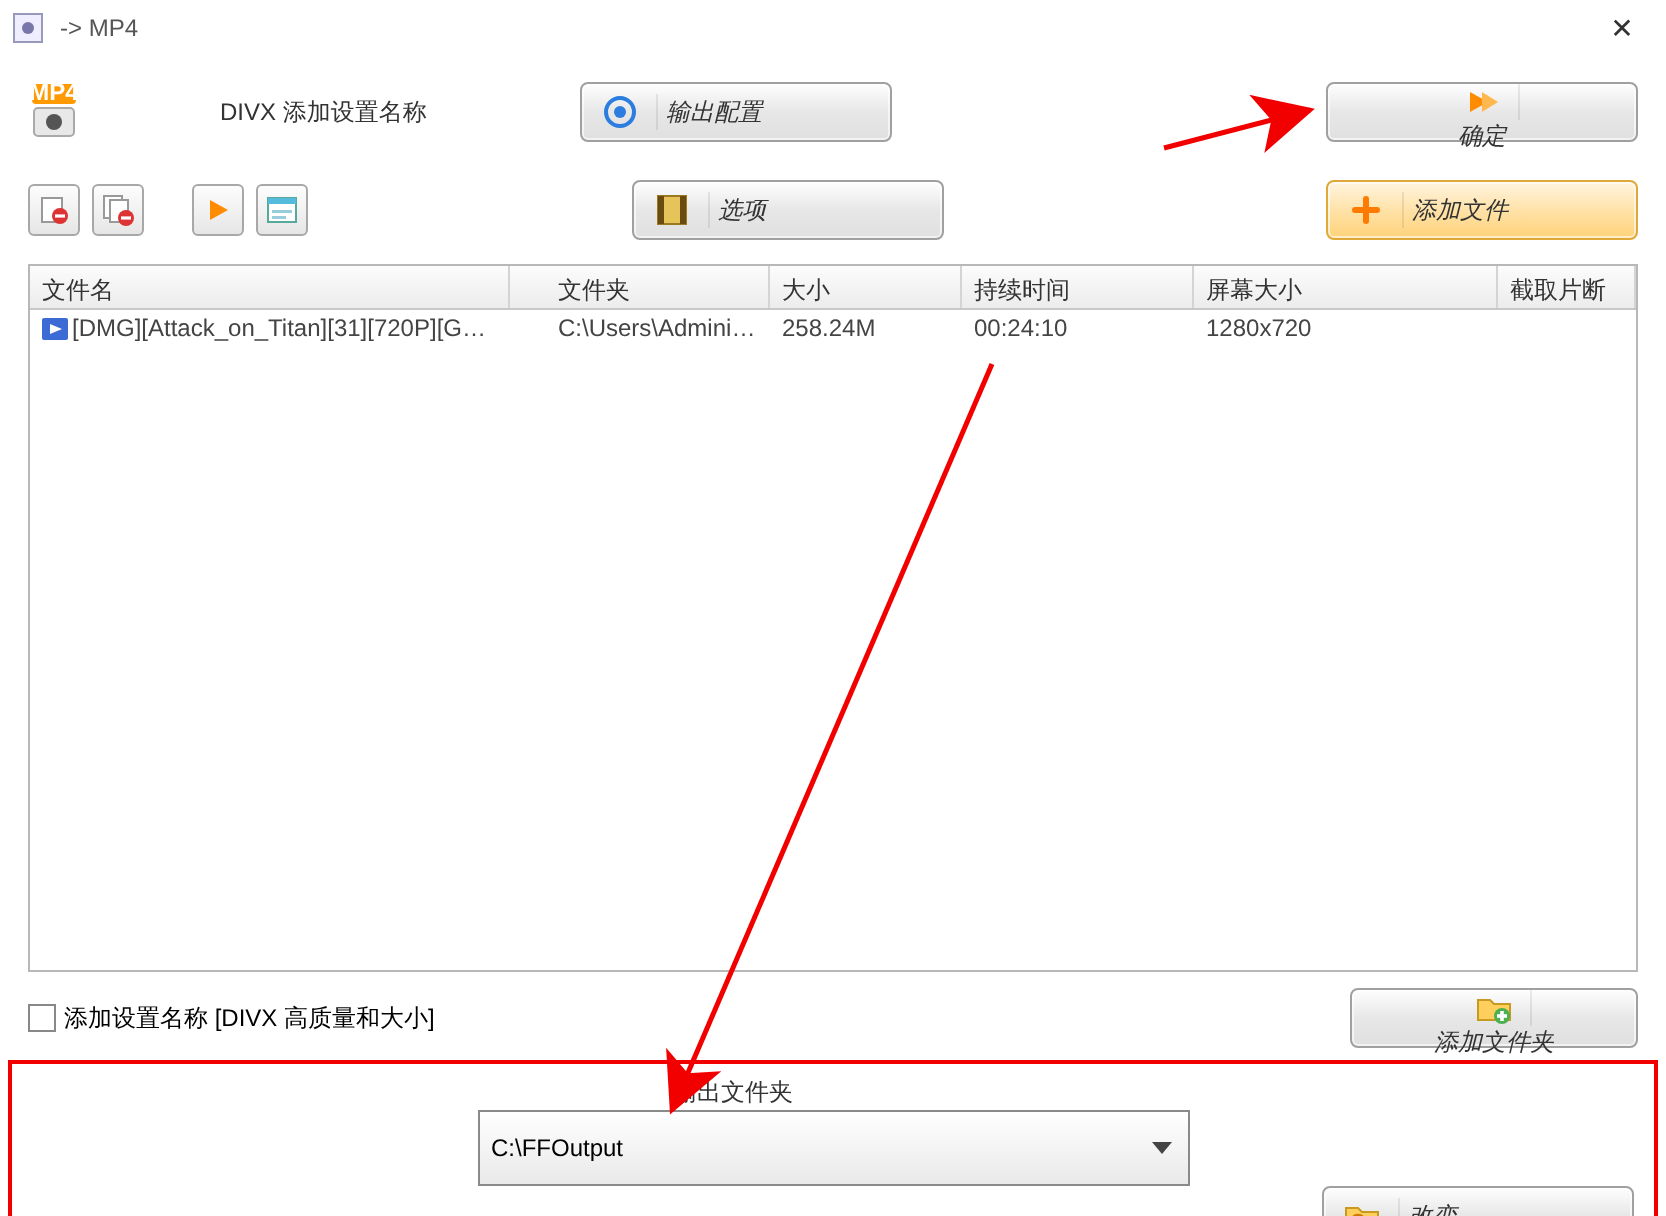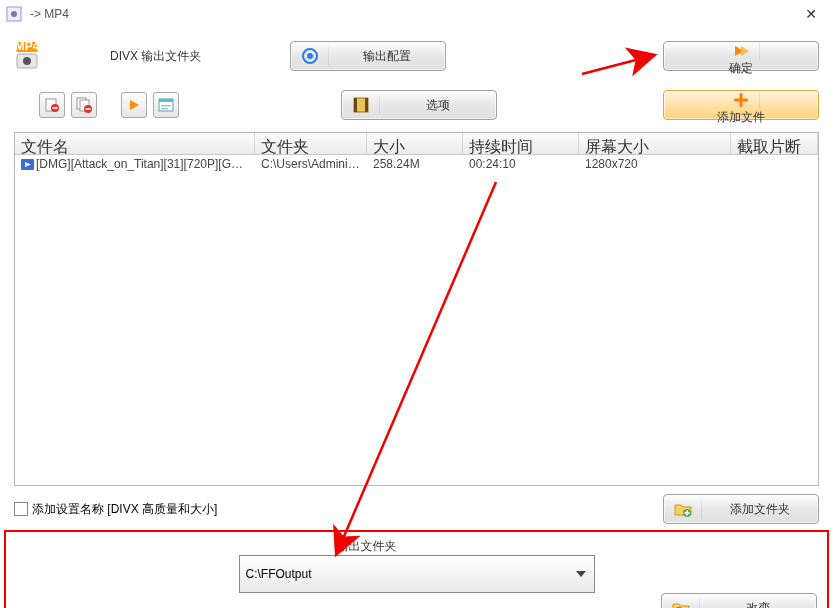--- a/index.html
+++ b/index.html
@@ -15,44 +15,43 @@
   .top-area { padding: 6px 14px 4px 14px; }
   .row { display:flex; align-items:center; }
   .row1 { height:44px; }
 
   .big-btn {
     display:flex; align-items:center; height:30px; border-radius:4px; cursor:pointer;
     background: linear-gradient(#fefefe,#e7e7e7,#e0e0e0);
     border:1px solid #a0a0a0; box-shadow: inset 0 0 0 1px rgba(255,255,255,.6);
   }
   .big-btn .icon-slot { width:38px; display:flex; align-items:center; justify-content:center; border-right:1px solid rgba(0,0,0,.08);}
-  .big-btn .label { flex:1; text-align:center; padding:0 4px; color:#333; }
+  .big-btn .label { flex:1; padding:0 4px; color:#333;font-style:italic; }
 
   .big-btn.orange {
     background: linear-gradient(#fff4e0,#ffe2a8,#ffd27a);
     border:1px solid #e0a838;
-    flex-direction:column;
   }
 
   
   .sq-btn {
     width:26px; height:26px; border:1px solid #a8a8a8; border-radius:3px;
     background: linear-gradient(#fdfdfd,#e6e6e6); display:flex; align-items:center; justify-content:center; cursor:pointer;
   }
   .toolbar-left { display:flex; gap:6px; }
 
   
   .list-wrap { margin: 6px 14px 0 14px; border:1px solid #b8b8b8; height:354px; background:#fff; display:flex; flex-direction:column;}
   .list-head { display:flex; height:22px; background:linear-gradient(#fcfcfc,#ececec); border-bottom:1px solid #c8c8c8;}
-  .list-head > div { border-right:1px solid #d4d4d4; padding:4px 6px; color:#333; font-size:16px; overflow:hidden; white-space:nowrap;}
+  .list-head > div { border-right:1px solid #d4d4d4; padding:4px 6px; color:#333; font-size:12px; overflow:hidden; white-space:nowrap;}
   .list-body { flex:1; overflow:auto; }
   .list-row { display:flex; height:20px; }
   .list-row > div { padding:2px 6px; color:#444; font-size:12px; overflow:hidden; white-space:nowrap; text-overflow:ellipsis;}
   .col-name   { width:240px; }
-  .col-folder { width:112px; }
+  .col-folder { width:112px;margin-left:18px; }
   .col-size   { width:96px; }
   .col-dur    { width:116px; }
   .col-res    { width:152px; }
   .col-cap    { flex:1; }
 
   
   .bottom-row1 { margin:6px 14px 0 14px; display:flex; align-items:center; height:34px;}
   .bottom-row1 .cb { width:14px; height:14px; border:1px solid #888; margin-right:4px; background:#fff;}
   .bottom-row1 .btn-right { margin-left:auto; }
 
@@ -92,21 +91,21 @@
 
     <span style="width:36px; display:flex; ">
       <svg width="28" height="28">
         <rect x="2" y="0" width="22" height="10" rx="2" fill="#ff9a00"></rect>
         <text x="13" y="8" text-anchor="middle" fill="#fff" font-size="7" font-weight="bold">MP4</text>
         <rect x="3" y="12" width="20" height="14" rx="2" fill="#e8e8e8" stroke="#aaa"></rect>
         <circle cx="13" cy="19" r="4" fill="#555"></circle>
       </svg>
     </span>
     <span style="width:60px;"></span>
-    <span style="width:180px; color:#333;">DIVX 输出文件夹</span>
+    <span style="width:180px; color:#333;">DIVX 添加设置名称</span>
 
     <div class="big-btn" style="width:156px;">
       <span class="icon-slot">
         <svg width="18" height="18">
             <circle cx="9" cy="9" r="7" fill="none" stroke="#2b7de0" stroke-width="2"></circle>
             <circle cx="9" cy="9" r="3" fill="#2b7de0"></circle>
           </svg>
       </span>
       <span class="label">输出配置</span>
     </div>
@@ -117,21 +116,21 @@
       <span class="icon-slot">
         <svg width="18" height="18">
             <polygon points="3,4 12,9 3,14" fill="#ff8c00"></polygon>
             <polygon points="9,4 17,9 9,14" fill="#ffb84d"></polygon>
           </svg>
       </span>
       <span class="label">确定</span>
     </div>
   </div>
 
-  <div class="row" style="margin-top:10px; height:34px;margin-left:25px;">
+  <div class="row" style="margin-top:10px; height:34px;">
     <div class="toolbar-left">
       <div class="sq-btn">
         <svg width="16" height="16">
             <rect x="2" y="2" width="10" height="12" fill="#fff" stroke="#999"></rect>
             <circle cx="11" cy="11" r="4" fill="#d33"></circle>
             <rect x="8.5" y="10.2" width="5" height="1.6" fill="#fff"></rect>
           </svg>
       </div>
       <div class="sq-btn">
         <svg width="16" height="16">
@@ -209,21 +208,21 @@
       <div class="col-res">1280x720</div>
       <div class="col-cap"></div>
     </div>
   </div>
 </div>
 
 <div class="bottom-row1">
   <span class="cb"></span>
   <span>添加设置名称 [DIVX 高质量和大小]</span>
 
-  <div class="big-btn btn-right" style="width:156px;">
+  <div class="big-btn btn-right" style="width:144px;flex-direction:column;">
     <span class="icon-slot">
       <svg width="18" height="18">
           <path d="M1 5 h6 l2 2 h8 v8 h-16 z" fill="#ffcf5e" stroke="#c79a20"></path>
           <circle cx="13" cy="13" r="4" fill="#4caf50"></circle>
           <rect x="12.1" y="10.5" width="1.8" height="5" fill="#fff"></rect>
           <rect x="10.5" y="12.1" width="5" height="1.8" fill="#fff"></rect>
         </svg>
     </span>
     <span class="label">添加文件夹</span>
   </div>

